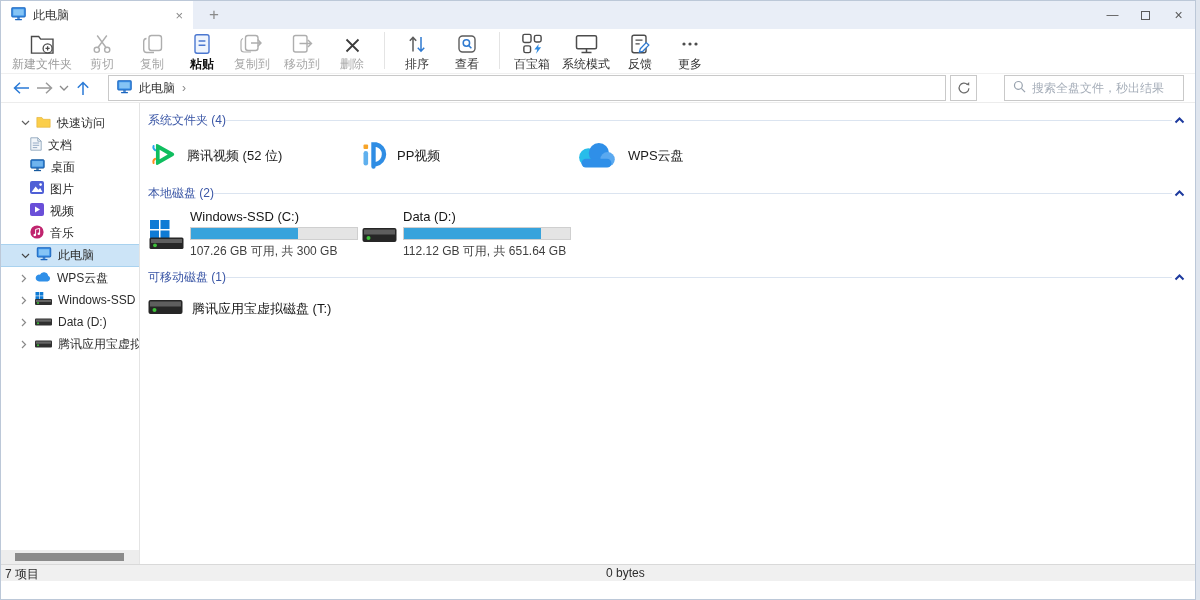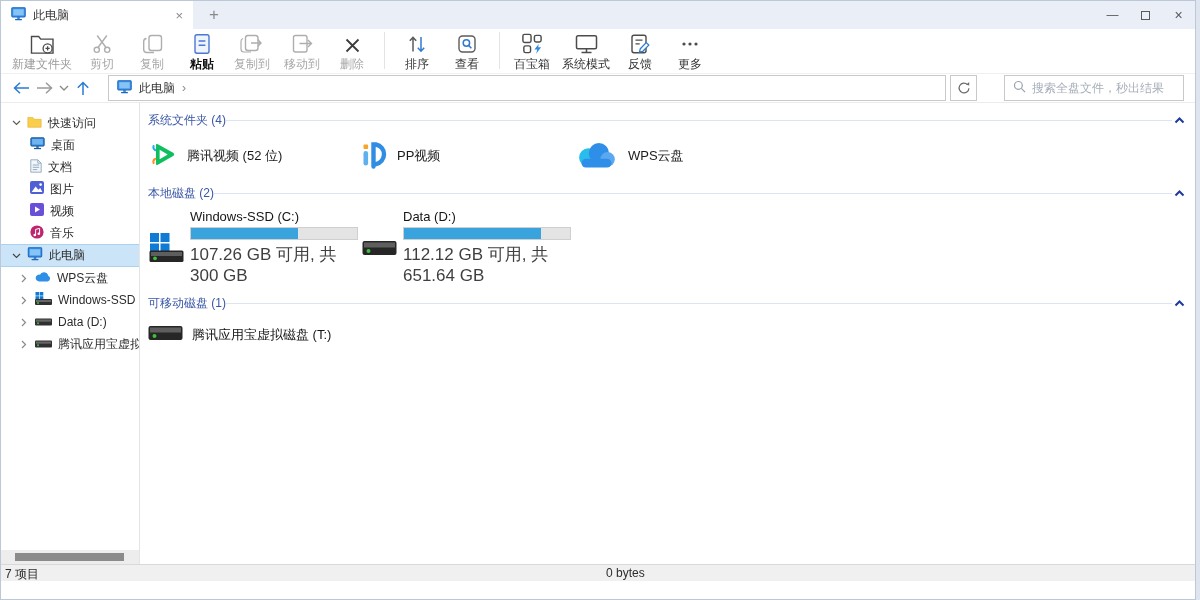--- a/index.html
+++ b/index.html
@@ -40,21 +40,21 @@
   .addressbar{flex:1;height:26px;border:1px solid #c9c9c9;background:#fff;display:flex;align-items:center;gap:7px;padding:0 8px;font-size:12px;color:#333;margin-left:14px;}
   .addr-chevron{color:#8a8a8a;}
   .refresh-btn{width:27px;height:26px;border:1px solid #c9c9c9;display:flex;align-items:center;justify-content:center;margin-left:4px;background:#fff;}
   .searchbox{width:180px;height:26px;border:1px solid #c9c9c9;background:#fff;display:flex;align-items:center;gap:6px;padding:0 8px;margin-left:27px;margin-right:2px;}
   .searchbox input{border:none;outline:none;flex:1;width:100%;font-size:12px;color:#333;font-family:inherit;background:transparent;}
   .searchbox input::placeholder{color:#a6aeb9;}
 
   
   .app-body{display:flex;height:461px;background:#fff;}
   .sidebar{position:relative;width:139px;flex:0 0 139px;border-right:1px solid #e4e4e4;padding-top:9px;overflow:hidden;}
-  .tree-row{height:22px;display:flex;align-items:center;gap:6px;padding-left:10px;font-size:12px;color:#2c2c2c;white-space:nowrap;}
+  .tree-row{height:22px;display:flex;align-items:center;gap:6px;padding-left:19px;font-size:12px;color:#2c2c2c;white-space:nowrap;}
   .tree-row .tw{width:10px;display:flex;justify-content:center;flex:0 0 10px;}
   .tree-row.qa-child{padding-left:29px;}
   .tree-row.pc-child{padding-left:18px;}
   .tree-row.selected{background:var(--selected-bg);border-top:1px solid #a9d2ef;border-bottom:1px solid #a9d2ef;height:23px;}
   .sidebar-scroll{position:absolute;left:0;bottom:0;width:139px;height:14px;background:#ededed;}
   .sidebar-scroll-thumb{position:absolute;left:14px;top:3px;width:109px;height:8px;background:#8b8b8b;}
 
   
   .content{flex:1;padding:7px 10px 0 8px;overflow:hidden;background:#fff;}
   .group-header{display:flex;align-items:center;height:21px;}
@@ -67,21 +67,21 @@
   .app-name{font-size:13px;color:#1b1b1b;}
   .app-name.bold{font-weight:700;}
   .app-sub{font-size:12px;color:#8a8a8a;margin-top:2px;}
   .disk-row{display:grid;grid-template-columns:repeat(2,213px);padding:5px 0 7px;}
   .disk-tile{display:flex;gap:5px;}
   .disk-icon{width:37px;flex:0 0 37px;display:flex;align-items:center;justify-content:center;}
   .disk-body{display:flex;flex-direction:column;}
   .disk-name{font-size:13px;color:#151515;}
   .bar-track{width:168px;height:13px;background:#e4e4e4;border:1px solid #cfcfcf;margin:3px 0 3px;}
   .bar-fill{height:100%;background:var(--usage-fill);}
-  .disk-cap{font-size:17px;color:#3f3f3f;}
+  .disk-cap{font-size:12px;color:#3f3f3f;}
   .removable-row{display:grid;grid-template-columns:213px;padding:8px 0;}
   .removable-tile{display:flex;align-items:center;gap:8px;height:26px;}
 
   
   .statusbar{position:relative;height:17px;background:var(--statusbar-bg);border-top:1px solid #d9d9d9;font-size:12px;color:#2c2c2c;padding-left:44px;}
   .status-left{position:absolute;left:4px;top:1px;}
   .status-size{position:absolute;left:605px;top:1px;}
 </style>
 </head>
 <body>
@@ -299,35 +299,35 @@
             <svg width="9" height="6" viewBox="0 0 9 6">
               <path d="M1 1 L4.5 4.5 8 1" stroke="#5f5f5f" stroke-width="1.2" fill="none"></path>
             </svg>
           </span>
         <span><svg width="15" height="12" viewBox="0 0 16 13">
               <path d="M0.8 1.6 h5.4 l1.6 2 h7.4 v8.6 H0.8Z" fill="#fbce4a" stroke="#e3b23a" stroke-width="0.7"></path>
             </svg></span>
         <span>快速访问</span>
       </div>
       <div class="tree-row qa-child">
+        <span><svg width="12" height="14" viewBox="0 0 12 14">
+              <path d="M0.8 0.8 h7 l3.4 3.4 v9 H0.8Z" fill="#f2f6fa" stroke="#8fa6bb" stroke-width="0.9"></path>
+              <path d="M2.8 6 h6.4 M2.8 8.3 h6.4 M2.8 10.6 h4.4" stroke="#8aa2c0" stroke-width="0.9"></path>
+              <path d="M7.8 0.8 v3.4 h3.4" fill="none" stroke="#8fa6bb" stroke-width="0.9"></path>
+            </svg></span>
+        <span>文档</span>
+      </div>
+      <div class="tree-row qa-child">
         <span><svg width="15" height="13" viewBox="0 0 16 14">
               <rect x="0.8" y="0.8" width="14.4" height="9" rx="1" fill="#2f7fd6" stroke="#175a9e" stroke-width="1"></rect>
               <rect x="2.2" y="2.2" width="11.6" height="6" fill="#6fb4ee"></rect>
               <rect x="6.6" y="10" width="2.8" height="1.6" fill="#175a9e"></rect>
               <rect x="4.2" y="11.8" width="7.6" height="1.3" fill="#175a9e"></rect>
             </svg></span>
         <span>桌面</span>
-      </div>
-      <div class="tree-row qa-child">
-        <span><svg width="12" height="14" viewBox="0 0 12 14">
-              <path d="M0.8 0.8 h7 l3.4 3.4 v9 H0.8Z" fill="#f2f6fa" stroke="#8fa6bb" stroke-width="0.9"></path>
-              <path d="M2.8 6 h6.4 M2.8 8.3 h6.4 M2.8 10.6 h4.4" stroke="#8aa2c0" stroke-width="0.9"></path>
-              <path d="M7.8 0.8 v3.4 h3.4" fill="none" stroke="#8fa6bb" stroke-width="0.9"></path>
-            </svg></span>
-        <span>文档</span>
       </div>
       <div class="tree-row qa-child">
         <span><svg width="14" height="13" viewBox="0 0 14 13">
               <rect width="14" height="13" rx="2" fill="#4f5fd6"></rect>
               <circle cx="10.6" cy="3.6" r="1.3" fill="#fff"></circle>
               <path d="M1.6 11 L5.6 5.4 l2.8 3.4 1.8-1.8 2.2 4Z" fill="#fff"></path>
             </svg></span>
         <span>图片</span>
       </div>
       <div class="tree-row qa-child">

